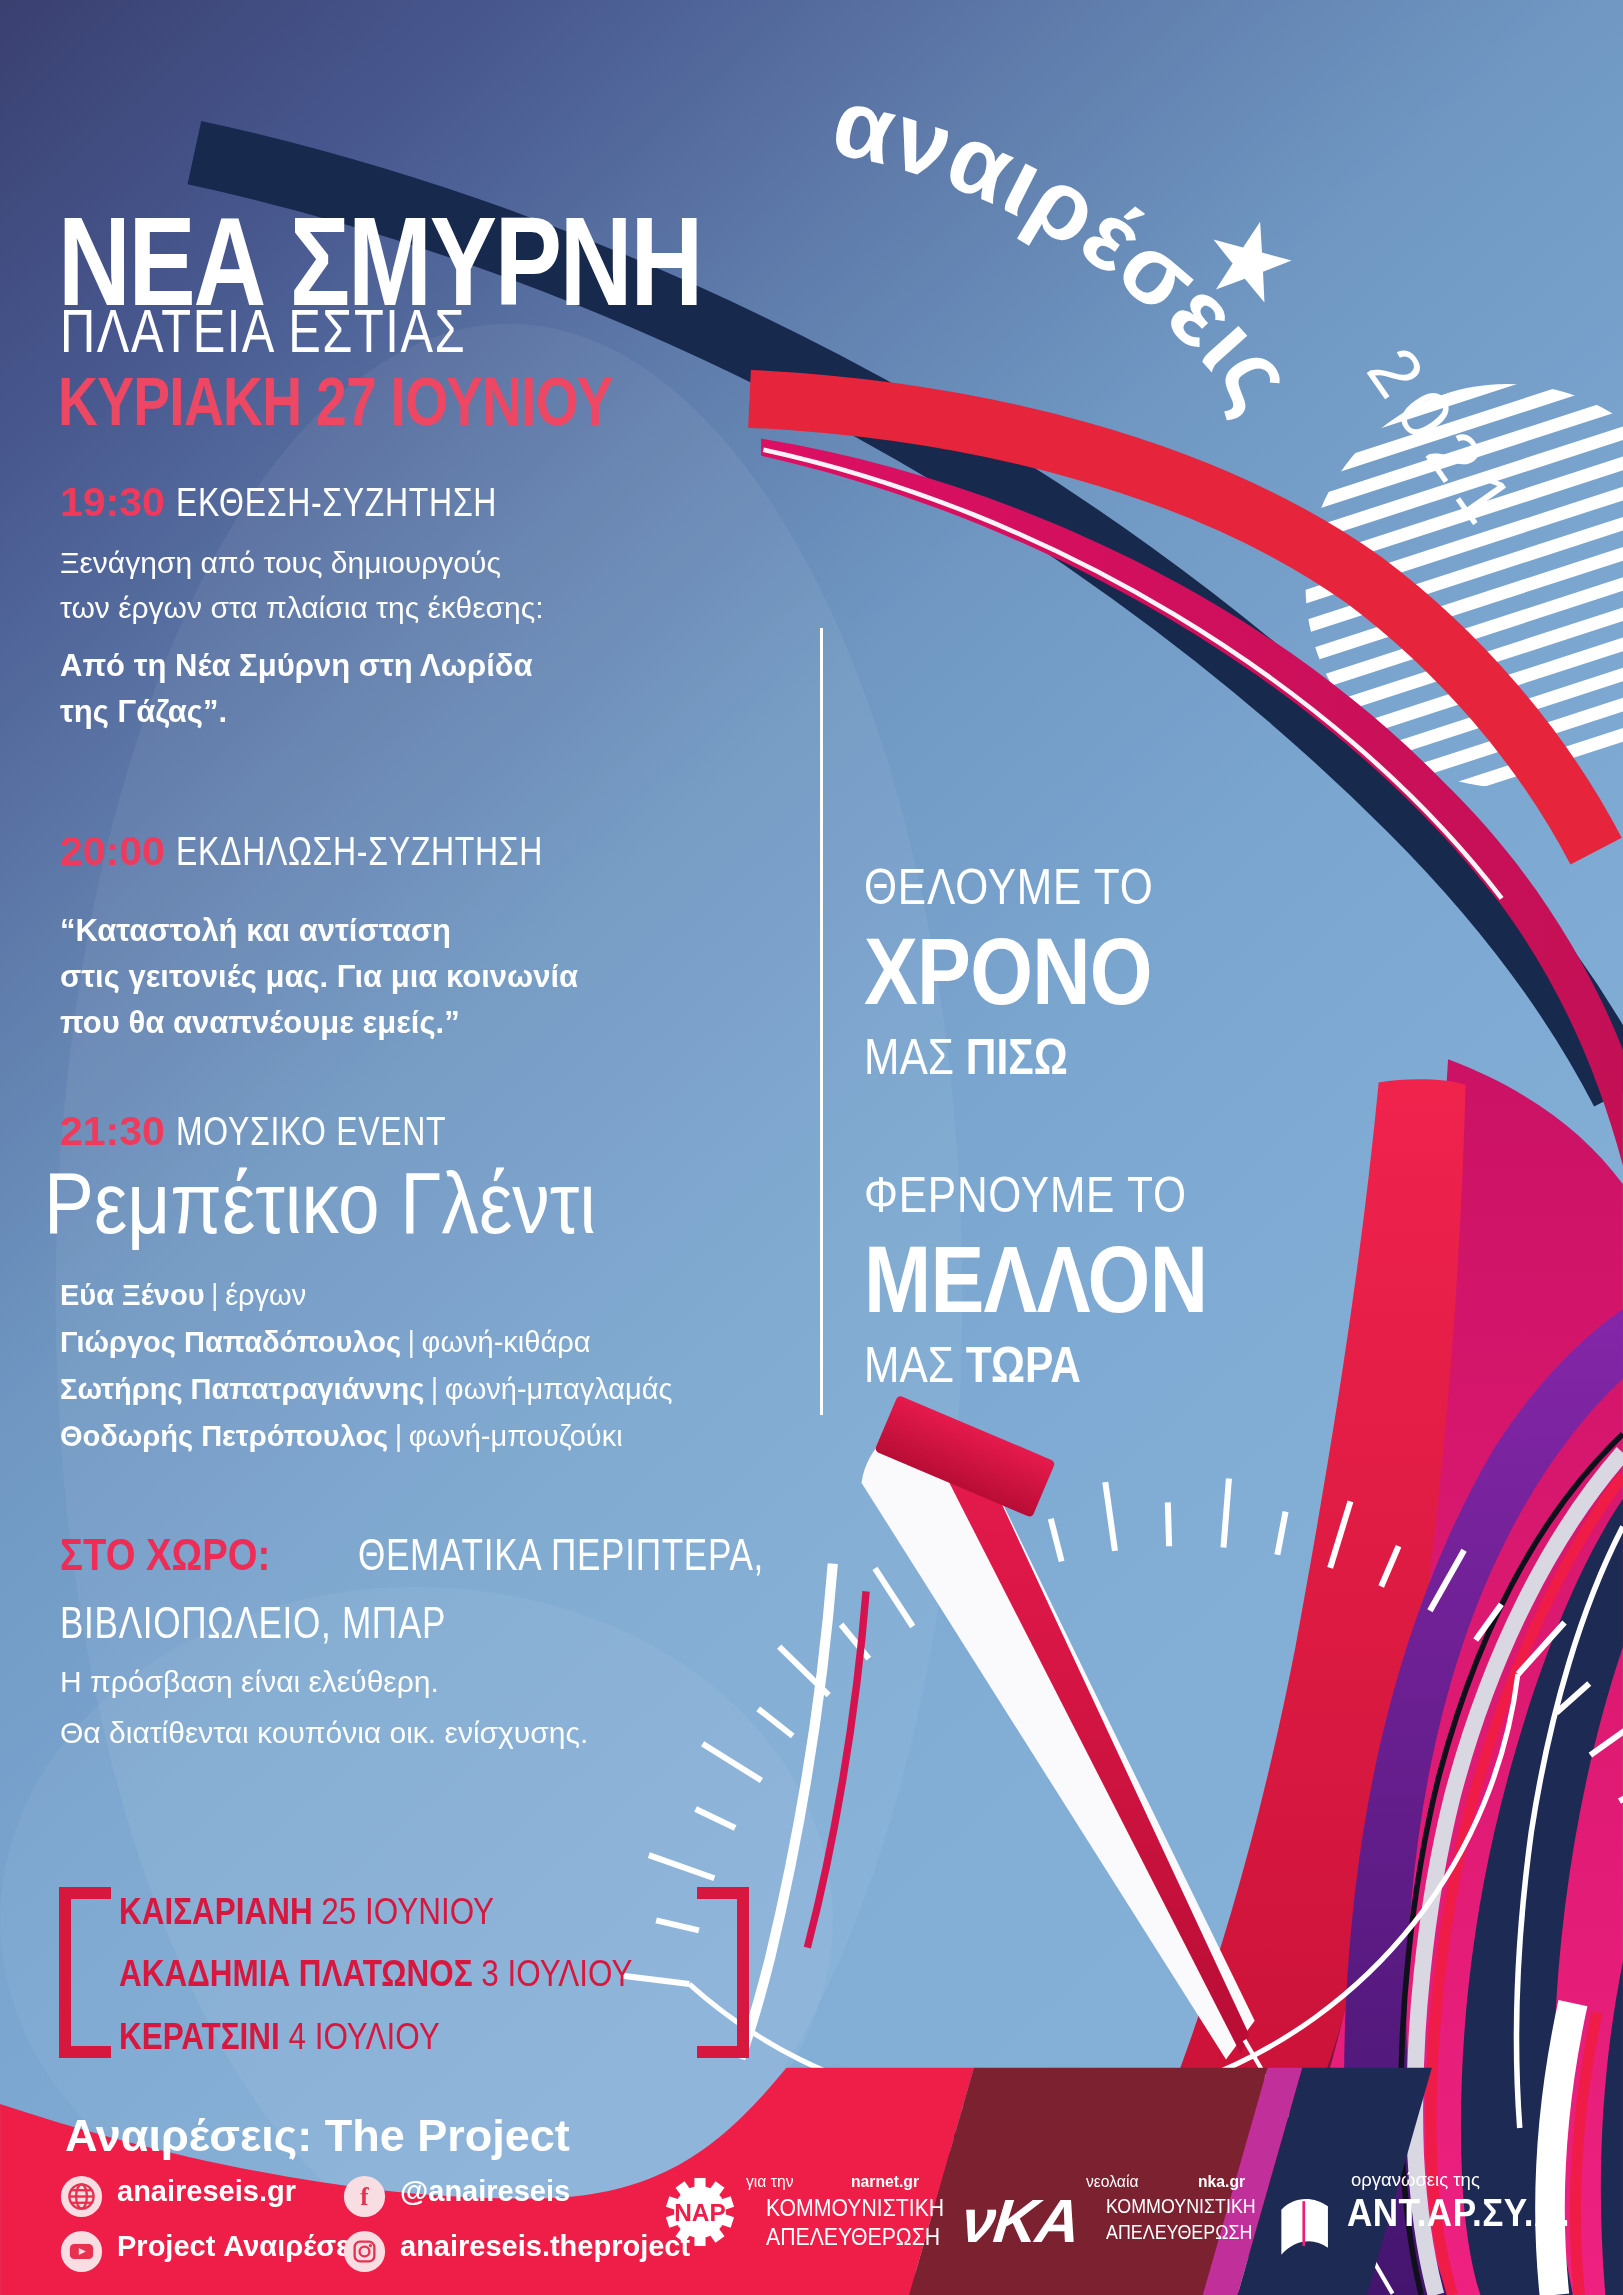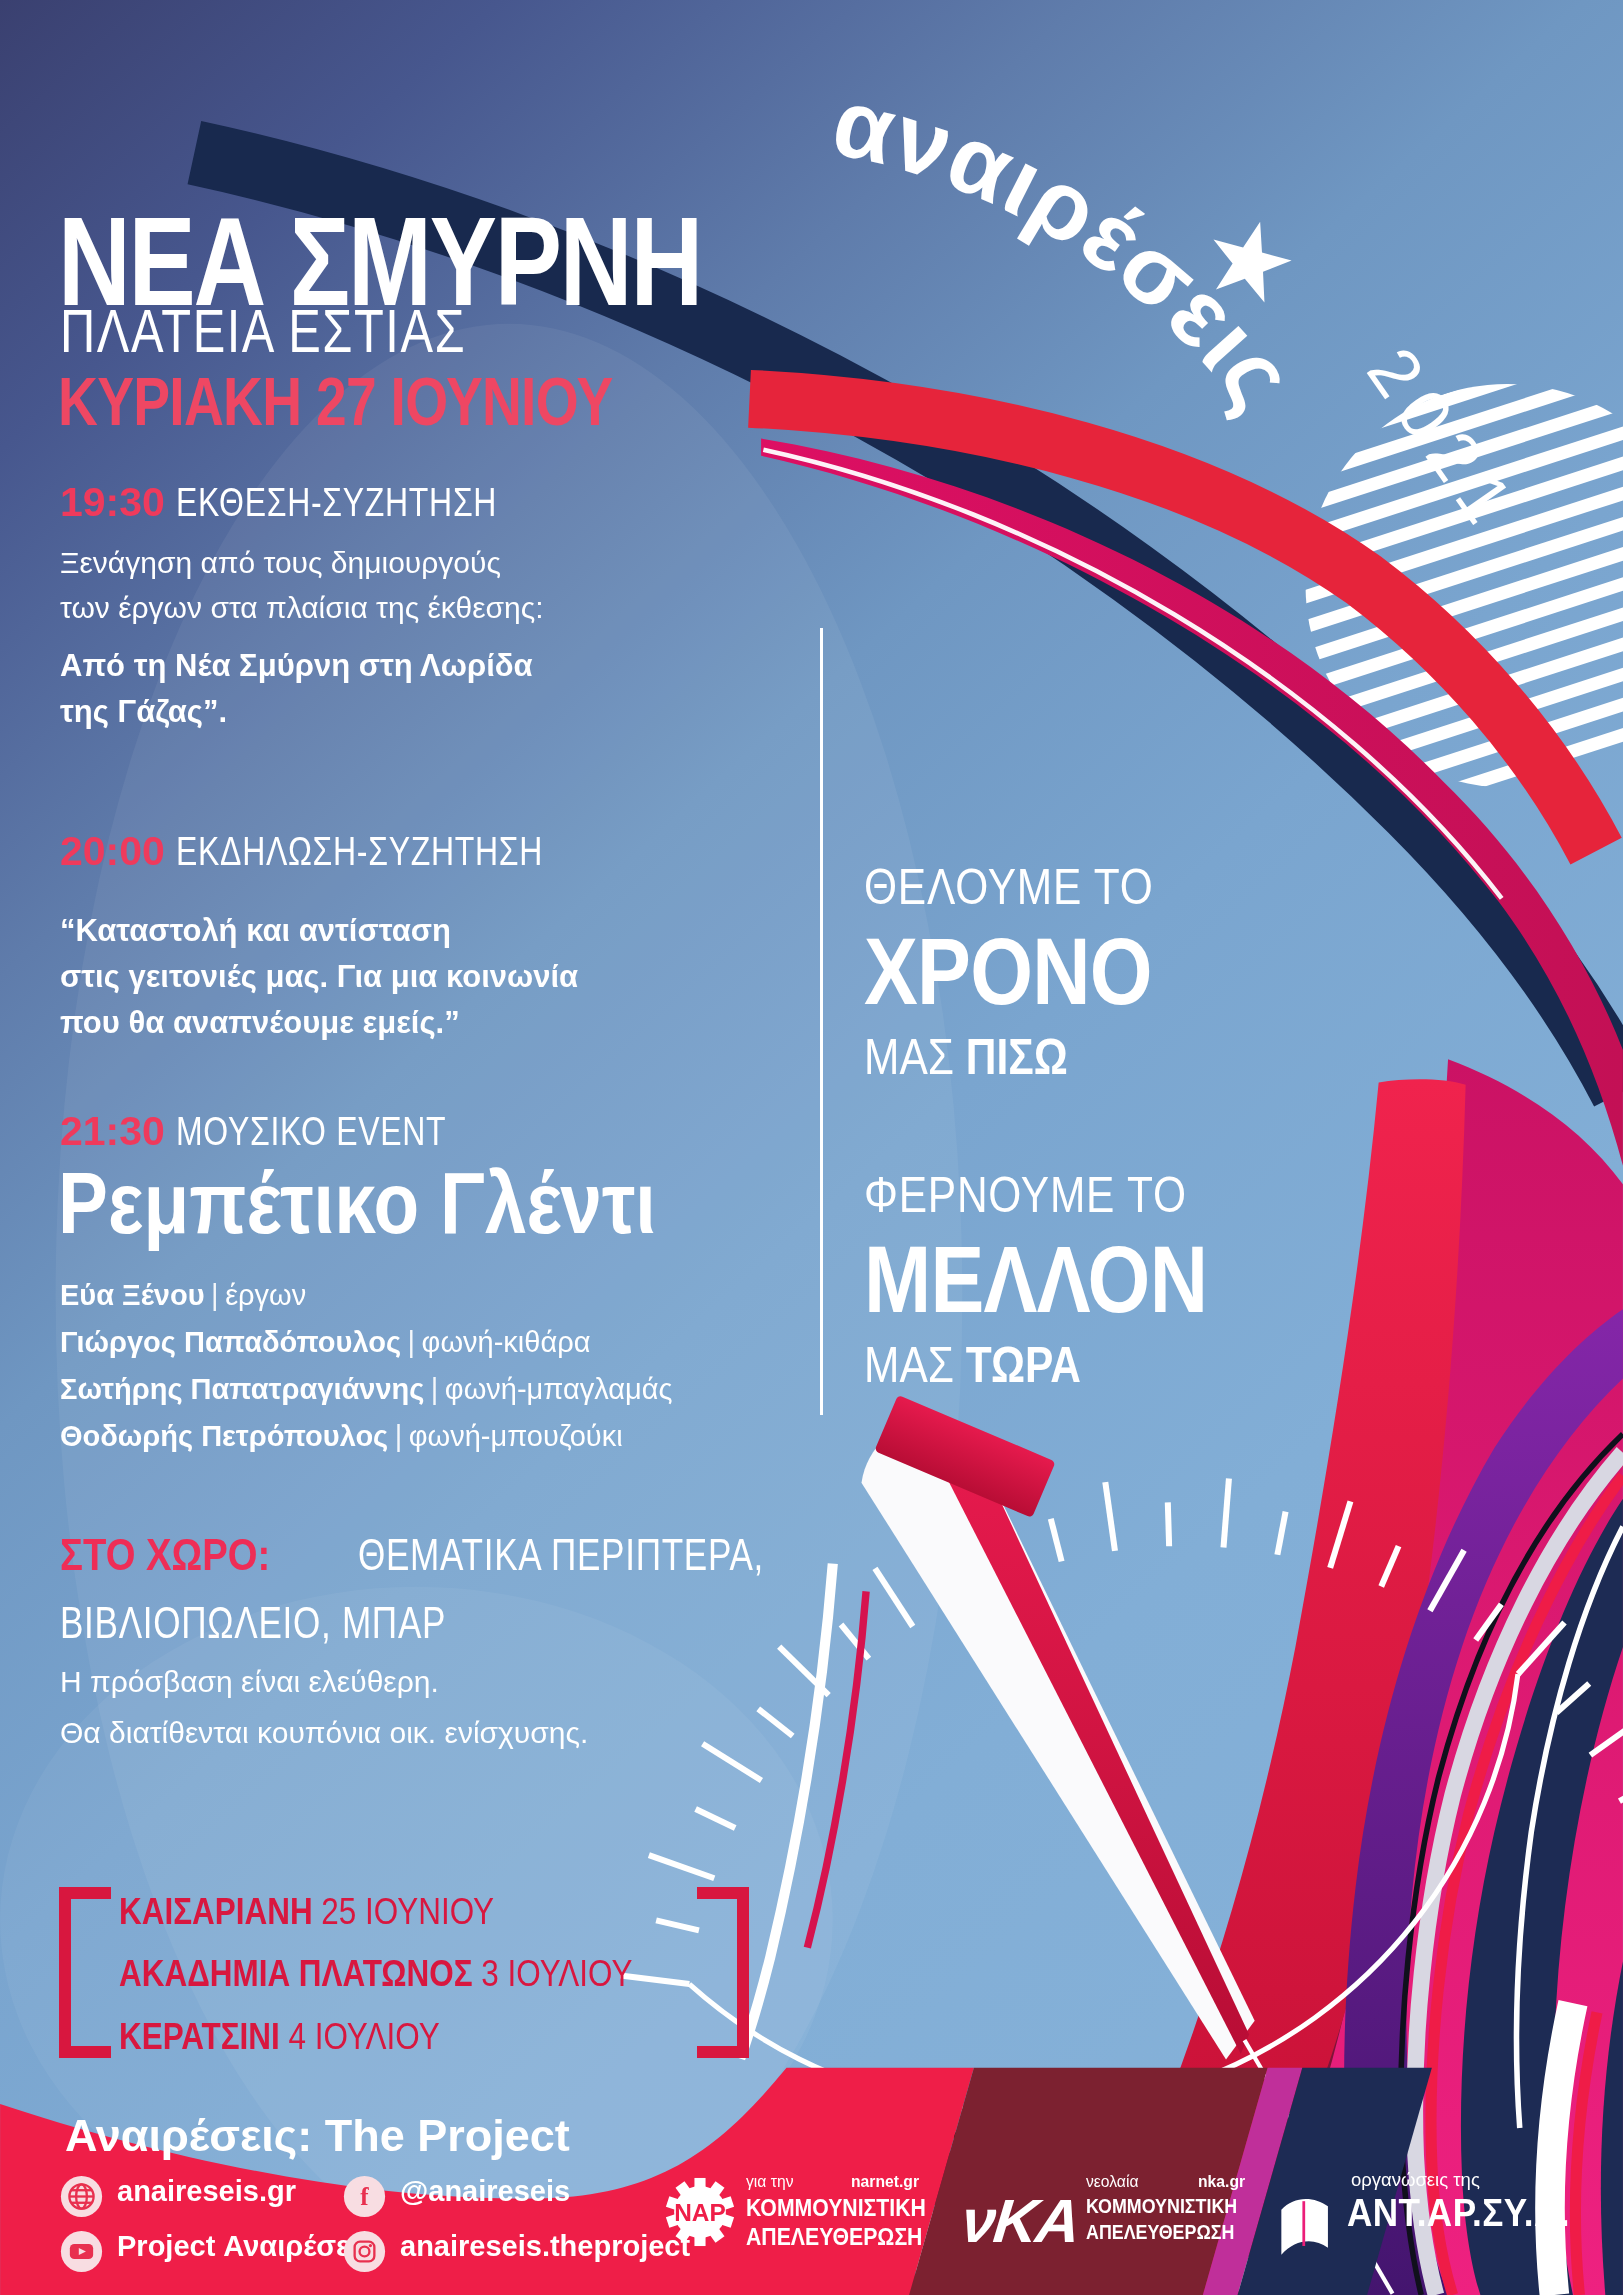--- a/index.html
+++ b/index.html
@@ -36,21 +36,21 @@
   #brkL{left:59px;top:1887px;border-right:none;}
   #brkR{left:697px;top:1887px;border-left:none;}
   #datelist{left:119px;top:1893px;font-size:37px;line-height:1;color:#d8173f;white-space:nowrap;}
   #datelist .row{margin-bottom:25.4px;}
   #datelist .pl{font-weight:700;} #datelist .dt{font-weight:400;}
   #ftitle{left:65px;top:2110px;font-size:45px;font-weight:700;color:#fff;white-space:nowrap;}
   #social{left:60px;top:2169px;display:grid;grid-template-columns:283px 379px;grid-auto-rows:55px;align-items:center;}
   .soc{display:flex;gap:14px;color:#fff;font-size:29px;font-weight:700;white-space:nowrap;}
   .soc svg{width:43px;height:43px;flex:0 0 43px;}
   .flogo-small{position:absolute;color:#fff;line-height:1.28;font-size:15.7px;}
-  .flogo-big{position:absolute;color:#fff;font-weight:700;line-height:1.22;font-size:23.6px;}
+  .flogo-big{position:absolute;color:#fff;font-weight:400;line-height:1.22;font-size:23.6px;margin-left:20px;}
   #nar-text{left:746px;top:2172px;} #nar-caps{left:746px;top:2194px;}
   #narnet{left:851px;top:2172px;font-weight:700;}
   #nka-text{left:1086px;top:2172px;} #nka-caps{left:1086px;top:2193px;font-size:21px;}
   #nkagr{left:1198px;top:2172px;font-weight:700;}
   #nar-logo{left:663px;top:2175px;}
   #nka-logo{left:962px;top:2186px;color:#fff;font-size:61px;font-weight:700;font-style:italic;transform:skewX(-6deg);letter-spacing:-1.9px;}
   #ant-flag{left:1271px;top:2191px;}
   #ant-small{left:1351px;top:2169px;font-size:18.5px;color:#fff;}
   #ant-big{left:1347px;top:2191px;font-size:39px;font-weight:700;color:#fff;letter-spacing:0.5px;}
 </style>
@@ -226,21 +226,21 @@
   <div class="abs quote" style="left:60px;top:908px">
     <span class="line">“Καταστολή και αντίσταση</span>
     <span class="line">στις γειτονιές μας. Για μια κοινωνία</span>
     <span class="line">που θα αναπνέουμε εμείς.”</span>
   </div>
 
   <div class="abs sect-head" style="left:60px;top:1111px">
     <span class="time">21:30</span>
     <span class="ttl cx cx78"><span>ΜΟΥΣΙΚΟ EVENT</span></span>
   </div>
-  <div class="abs w" style="left:58px;top:1159px;font-size:88px;font-weight:700;line-height:1">
+  <div class="abs w" style="left:44px;top:1159px;font-size:88px;font-weight:400;line-height:1">
     <span class="cx cx85">Ρεμπέτικο Γλέντι</span>
   </div>
 
   <div class="abs" id="performers">
     <div><span class="bold">Εύα Ξένου</span><span class="sep">|</span><span class="role">έργων</span></div>
     <div><span class="bold">Γιώργος Παπαδόπουλος</span><span class="sep">|</span><span class="role">φωνή-κιθάρα</span></div>
     <div><span class="bold">Σωτήρης Παπατραγιάννης</span><span class="sep">|</span><span class="role">φωνή-μπαγλαμάς</span></div>
     <div><span class="bold">Θοδωρής Πετρόπουλος</span><span class="sep">|</span><span class="role">φωνή-μπουζούκι</span></div>
   </div>
 

